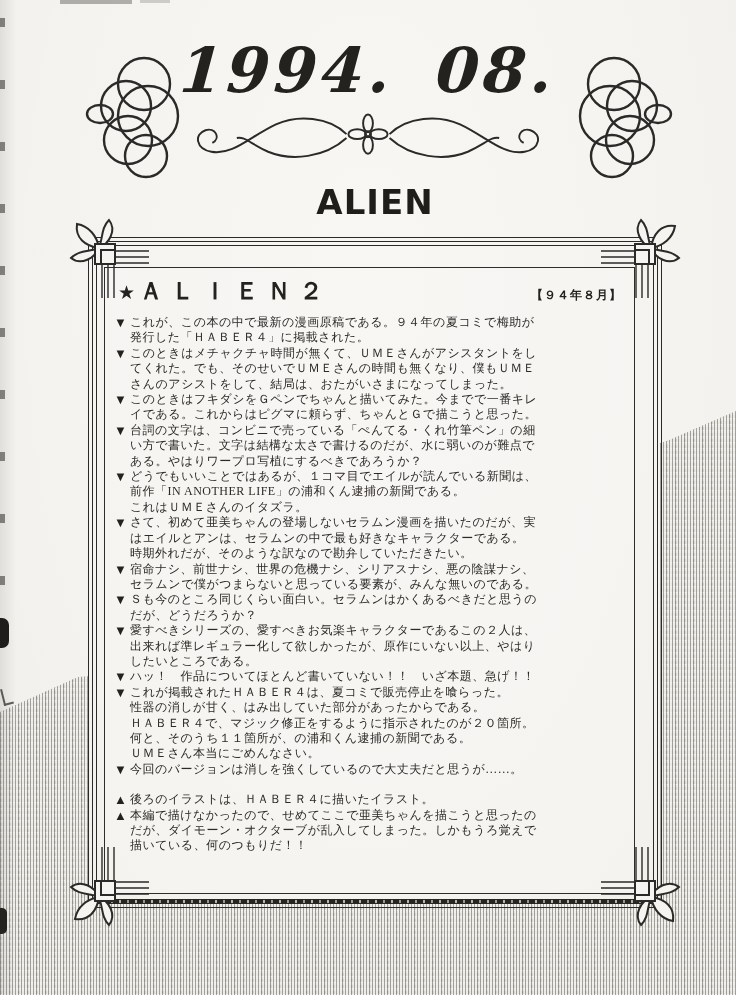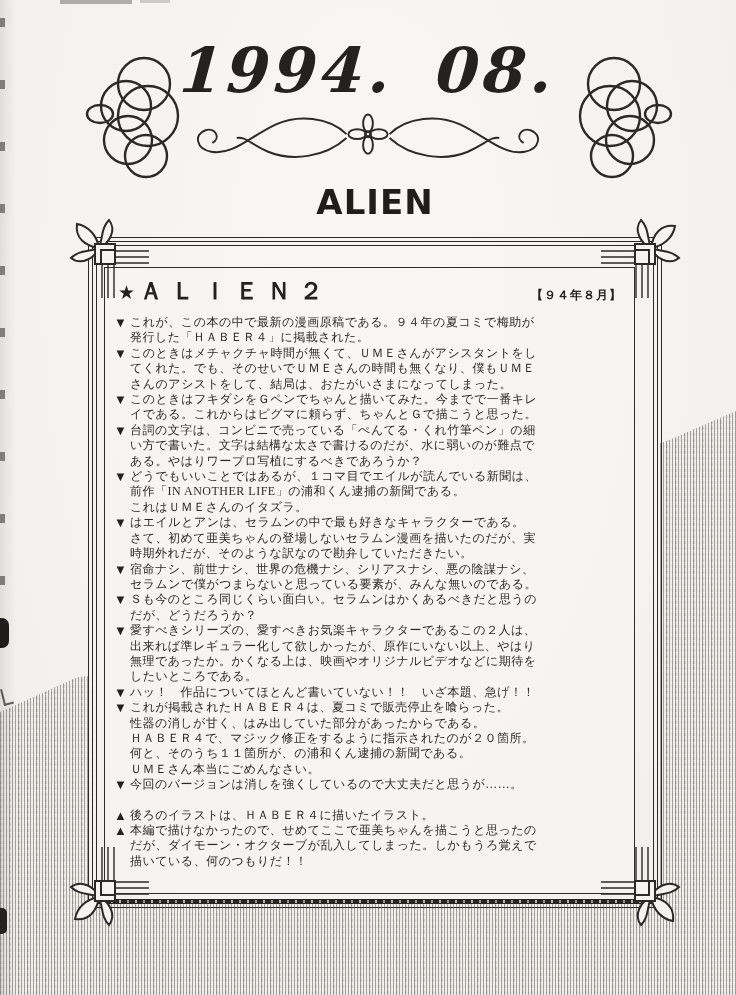--- a/index.html
+++ b/index.html
@@ -194,22 +194,22 @@
             <span class="marker">▼</span>
             <div class="entry-lines">
               <div class="tline">どうでもいいことではあるが、１コマ目でエイルが読んでいる新聞は、</div>
               <div class="tline">前作「IN ANOTHER LIFE」の浦和くん逮捕の新聞である。</div>
               <div class="tline">これはＵＭＥさんのイタズラ。</div>
             </div>
           </div>
           <div class="entry">
             <span class="marker">▼</span>
             <div class="entry-lines">
+              <div class="tline">さて、初めて亜美ちゃんの登場しないセラムン漫画を描いたのだが、実</div>
               <div class="tline">はエイルとアンは、セラムンの中で最も好きなキャラクターである。</div>
-              <div class="tline">さて、初めて亜美ちゃんの登場しないセラムン漫画を描いたのだが、実</div>
               <div class="tline">時期外れだが、そのような訳なので勘弁していただきたい。</div>
             </div>
           </div>
           <div class="entry">
             <span class="marker">▼</span>
             <div class="entry-lines">
               <div class="tline">宿命ナシ、前世ナシ、世界の危機ナシ、シリアスナシ、悪の陰謀ナシ、</div>
               <div class="tline">セラムンで僕がつまらないと思っている要素が、みんな無いのである。</div>
             </div>
           </div>
@@ -218,21 +218,20 @@
             <div class="entry-lines">
               <div class="tline">Ｓも今のところ同じくらい面白い。セラムンはかくあるべきだと思うの</div>
               <div class="tline">だが、どうだろうか？</div>
             </div>
           </div>
           <div class="entry">
             <span class="marker">▼</span>
             <div class="entry-lines">
               <div class="tline">愛すべきシリーズの、愛すべきお気楽キャラクターであるこの２人は、</div>
               <div class="tline">出来れば準レギュラー化して欲しかったが、原作にいない以上、やはり</div>
-              <div class="tline">無理であったか。かくなる上は、映画やオリジナルビデオなどに期待を</div>
               <div class="tline">したいところである。</div>
             </div>
           </div>
           <div class="entry">
             <span class="marker">▼</span>
             <div class="entry-lines">
               <div class="tline">ハッ！　作品についてほとんど書いていない！！　いざ本題、急げ！！</div>
             </div>
           </div>
           <div class="entry">

